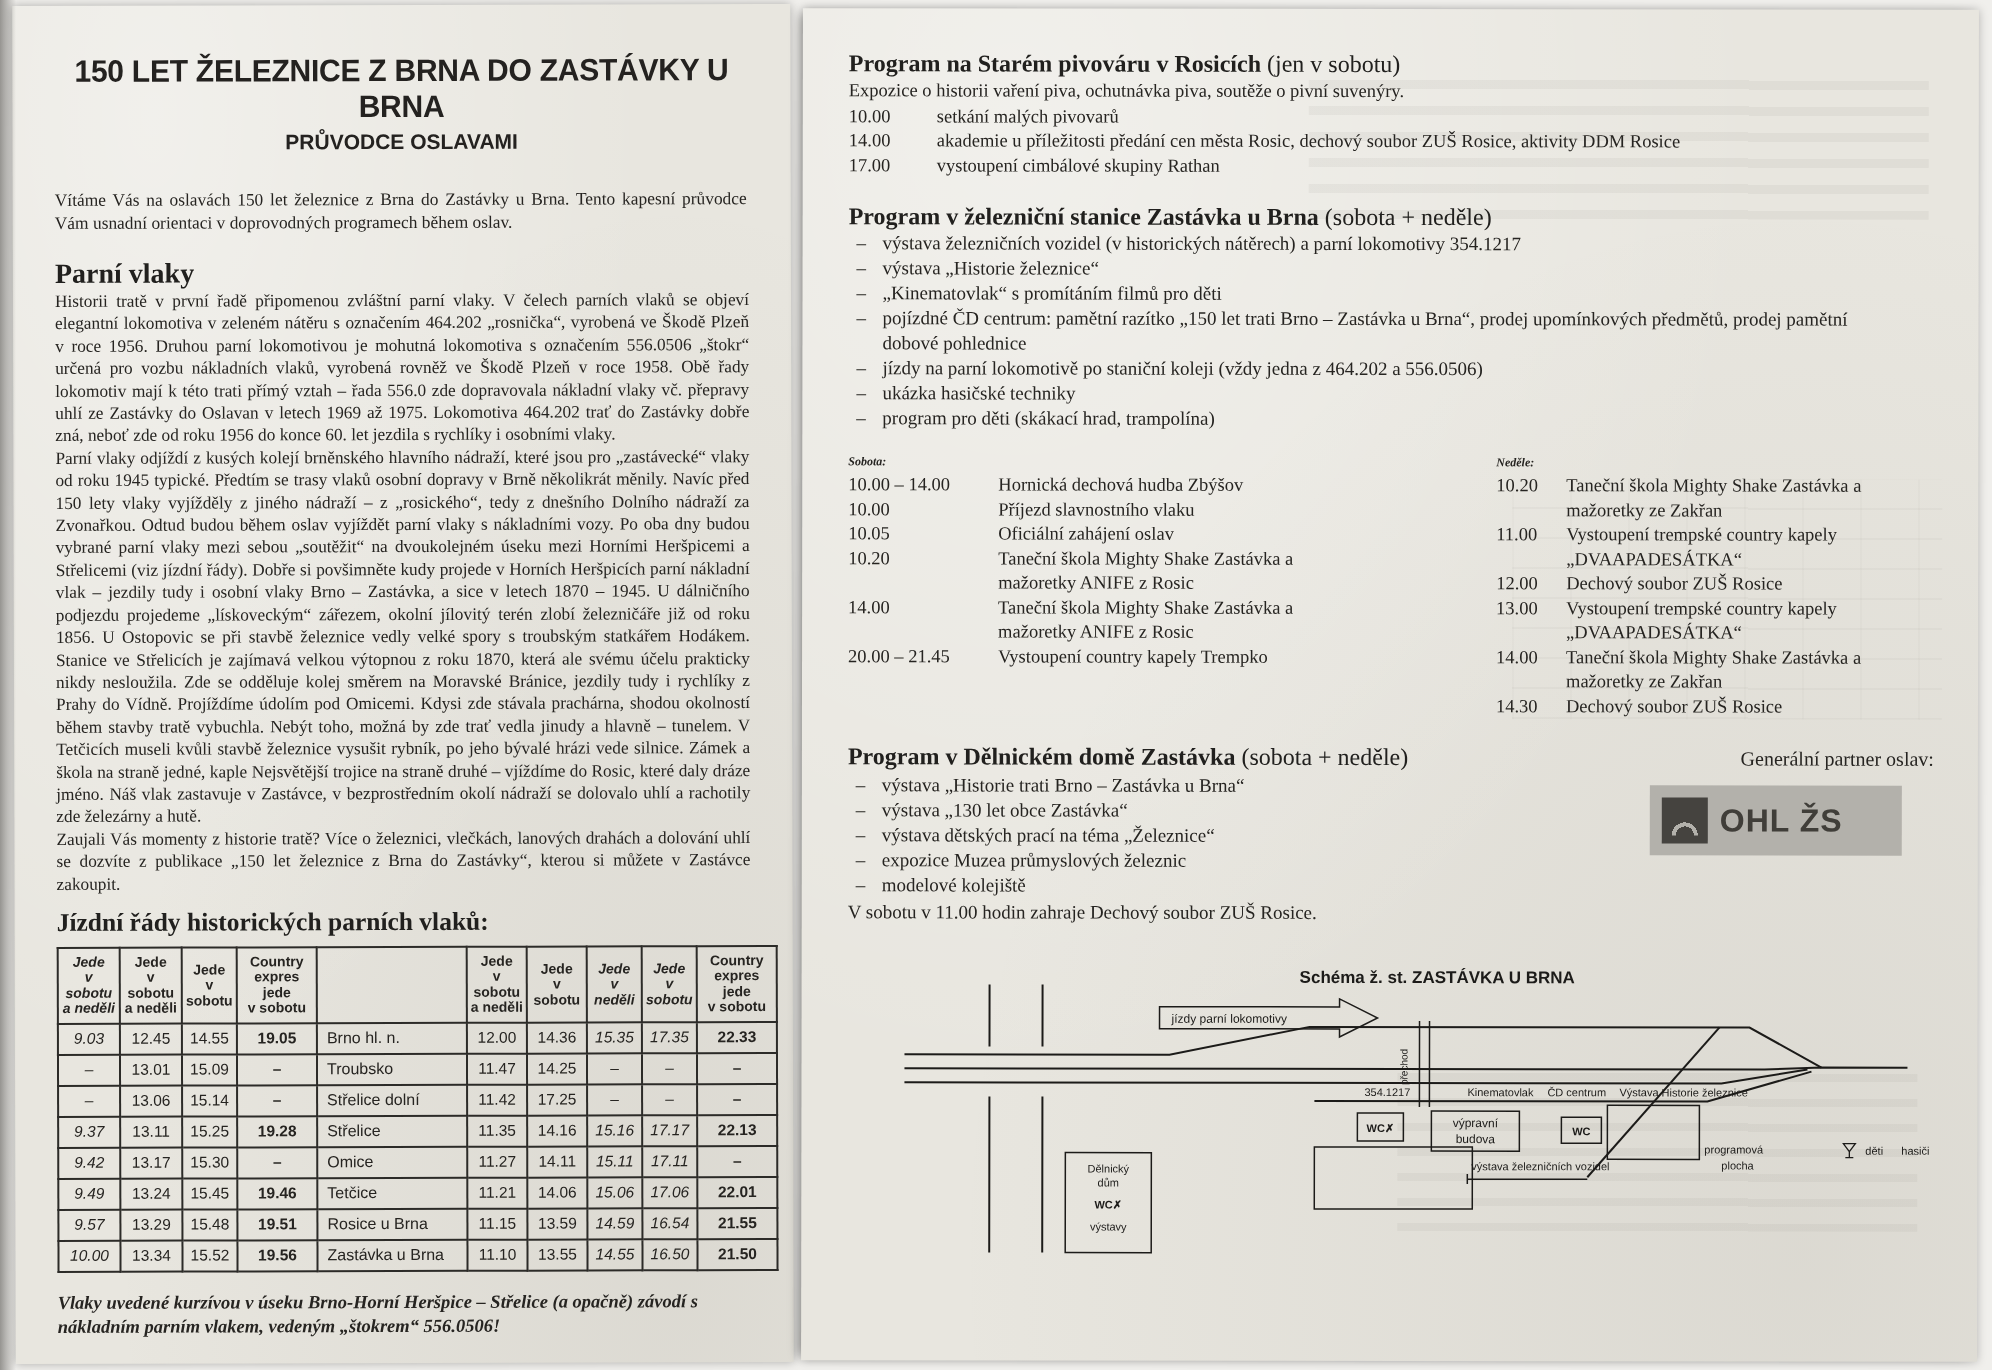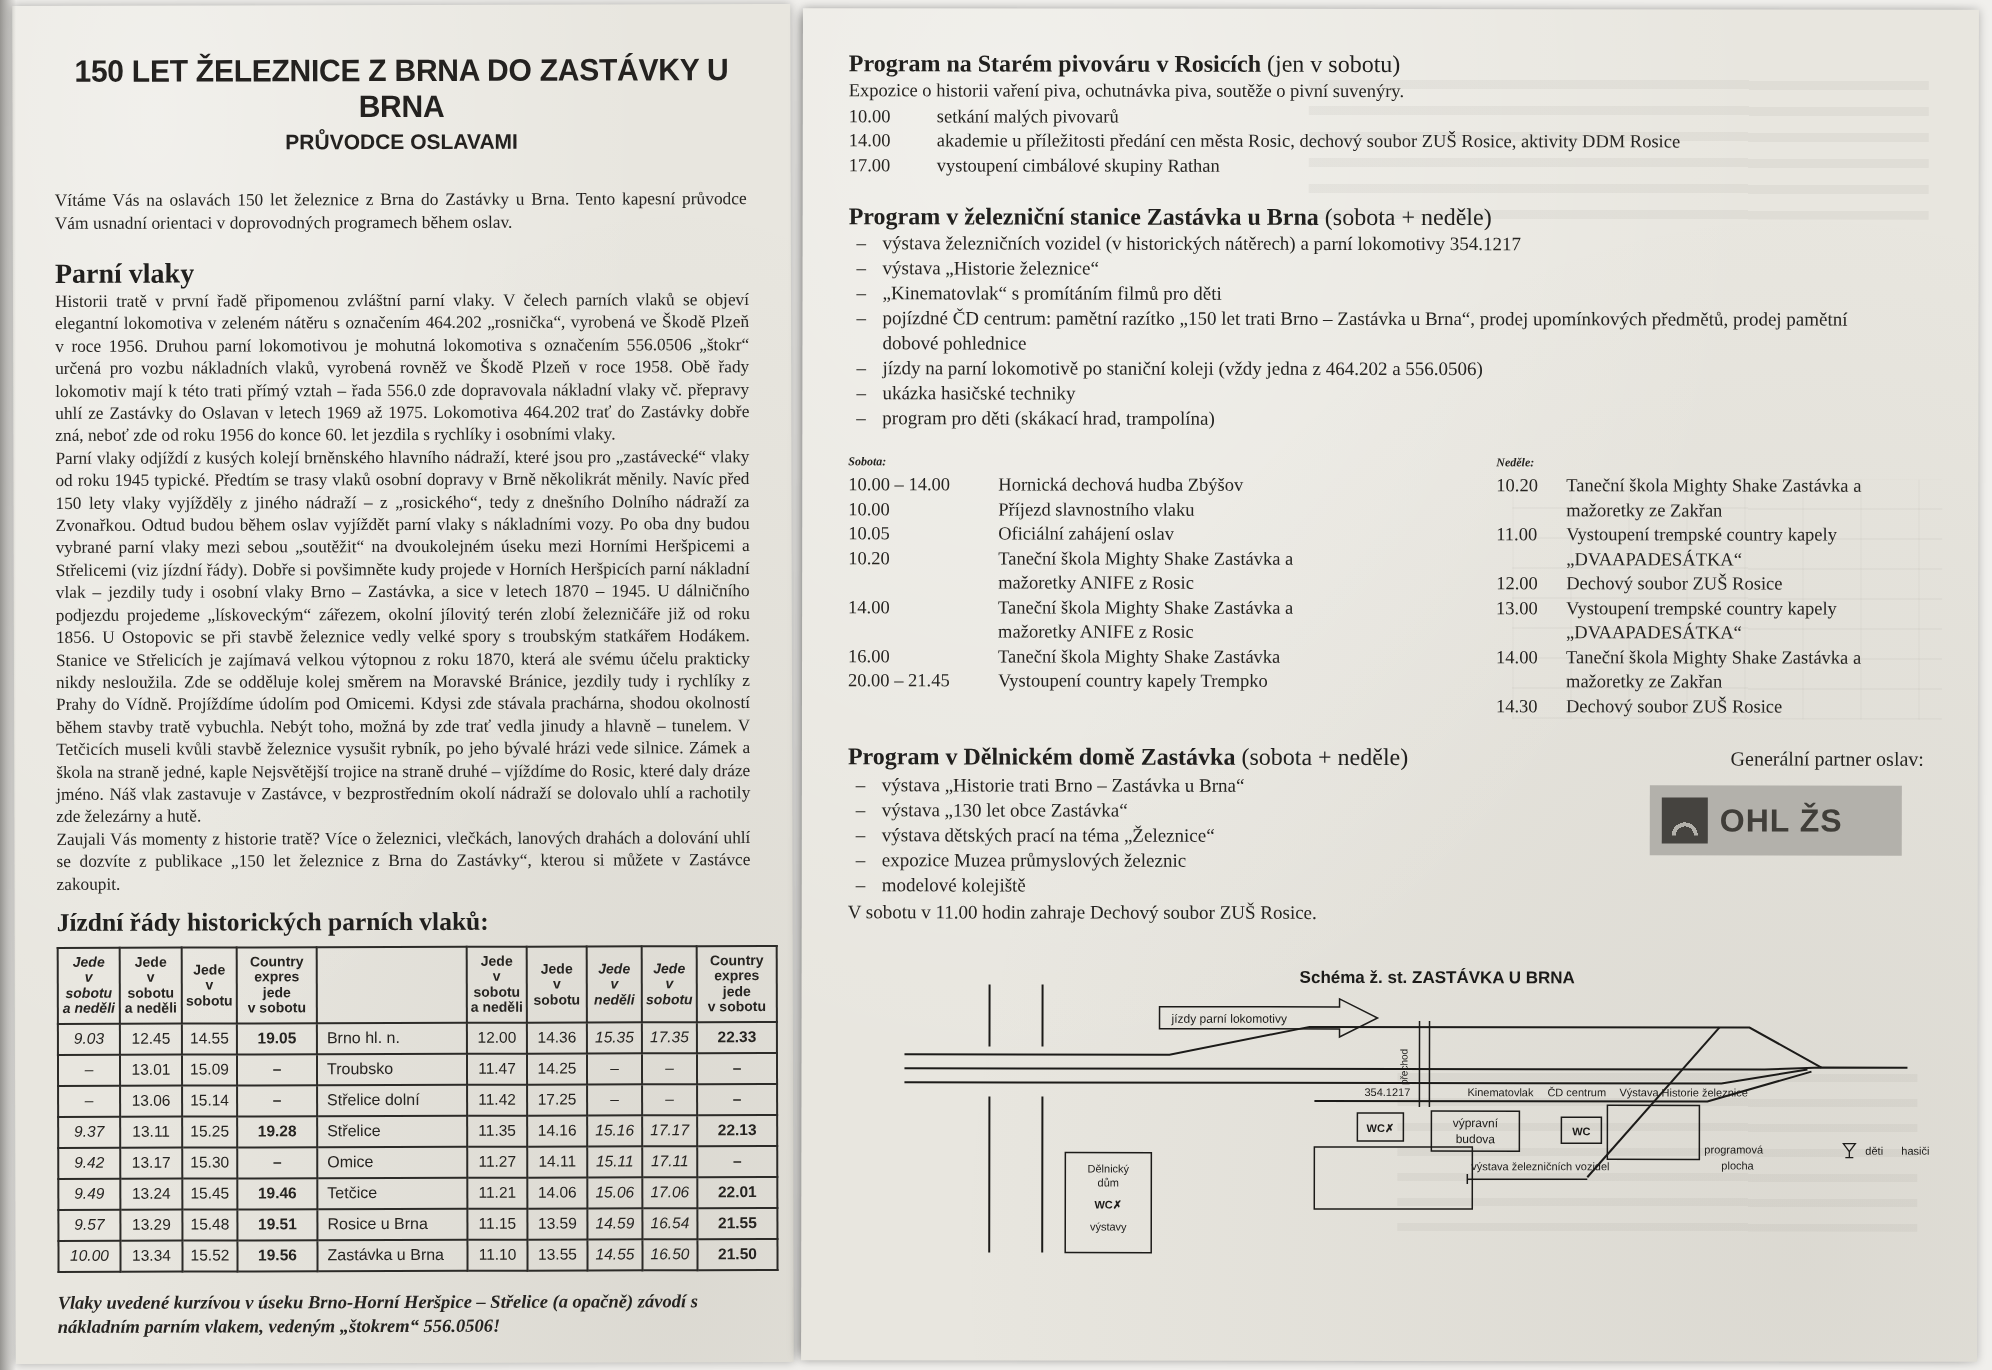--- a/index.html
+++ b/index.html
@@ -77,21 +77,21 @@
   .sect{margin-top:26px;}
   .bullet-row{display:flex;font-size:19px;line-height:25px;margin-left:8px;}
   .bullet-dash{flex:none;width:26px;}
   .bullet-text{flex:1;max-width:1010px;}
   .weekend{display:flex;margin-top:24px;}
   .wk-col h4{margin:0 0 3px;font-size:12px;font-weight:bold;font-style:italic;}
   .wk-sat{width:648px;flex:none;}
   .wk-sun{flex:1;}
   .sat-note{margin:1px 0 0;font-size:18.5px;line-height:24.5px;max-width:470px;}
   .house-head-row{display:flex;justify-content:space-between;align-items:baseline;}
-  .partner-label{font-size:20px;margin-right:26px;}
+  .partner-label{font-size:20px;margin-right:16px;}
   .house-body{display:flex;margin-top:2px;}
   .house-left{flex:1;}
   .house-right{flex:none;width:300px;padding-top:12px;}
   .logo-box{width:252px;height:70px;background:#b3b1ab;display:flex;align-items:center;
     gap:12px;padding:0 12px;box-sizing:border-box;}
   .logo-mark{width:46px;height:46px;flex:none;background:#45433f;position:relative;}
   .logo-mark::after{content:"";position:absolute;left:8px;top:8px;width:30px;height:30px;
     background:
       radial-gradient(circle at 50% 100%, transparent 0 9px, #b3b1ab 9px 13px, transparent 13px);
   }
@@ -339,24 +339,20 @@
                 <span class="sched-time">10.05</span>
                 <span class="sched-text">Oficiální zahájení oslav</span>
               </div>
               <div class="sched-row">
                 <span class="sched-time">10.20</span>
                 <span class="sched-text">Taneční škola Mighty Shake Zastávka a mažoretky ANIFE z Rosic</span>
               </div>
               <div class="sched-row">
                 <span class="sched-time">14.00</span>
                 <span class="sched-text">Taneční škola Mighty Shake Zastávka a mažoretky ANIFE z Rosic</span>
-              </div>
-              <div class="sched-row">
-                <span class="sched-time">16.00</span>
-                <span class="sched-text">Taneční škola Mighty Shake Zastávka</span>
               </div>
               <div class="sched-row">
                 <span class="sched-time">20.00 – 21.45</span>
                 <span class="sched-text">Vystoupení country kapely Trempko</span>
               </div>
             </div>
         </div>
         <div class="wk-col wk-sun">
           <h4>Neděle:</h4>
           <div class="sched" id="sun-list">

